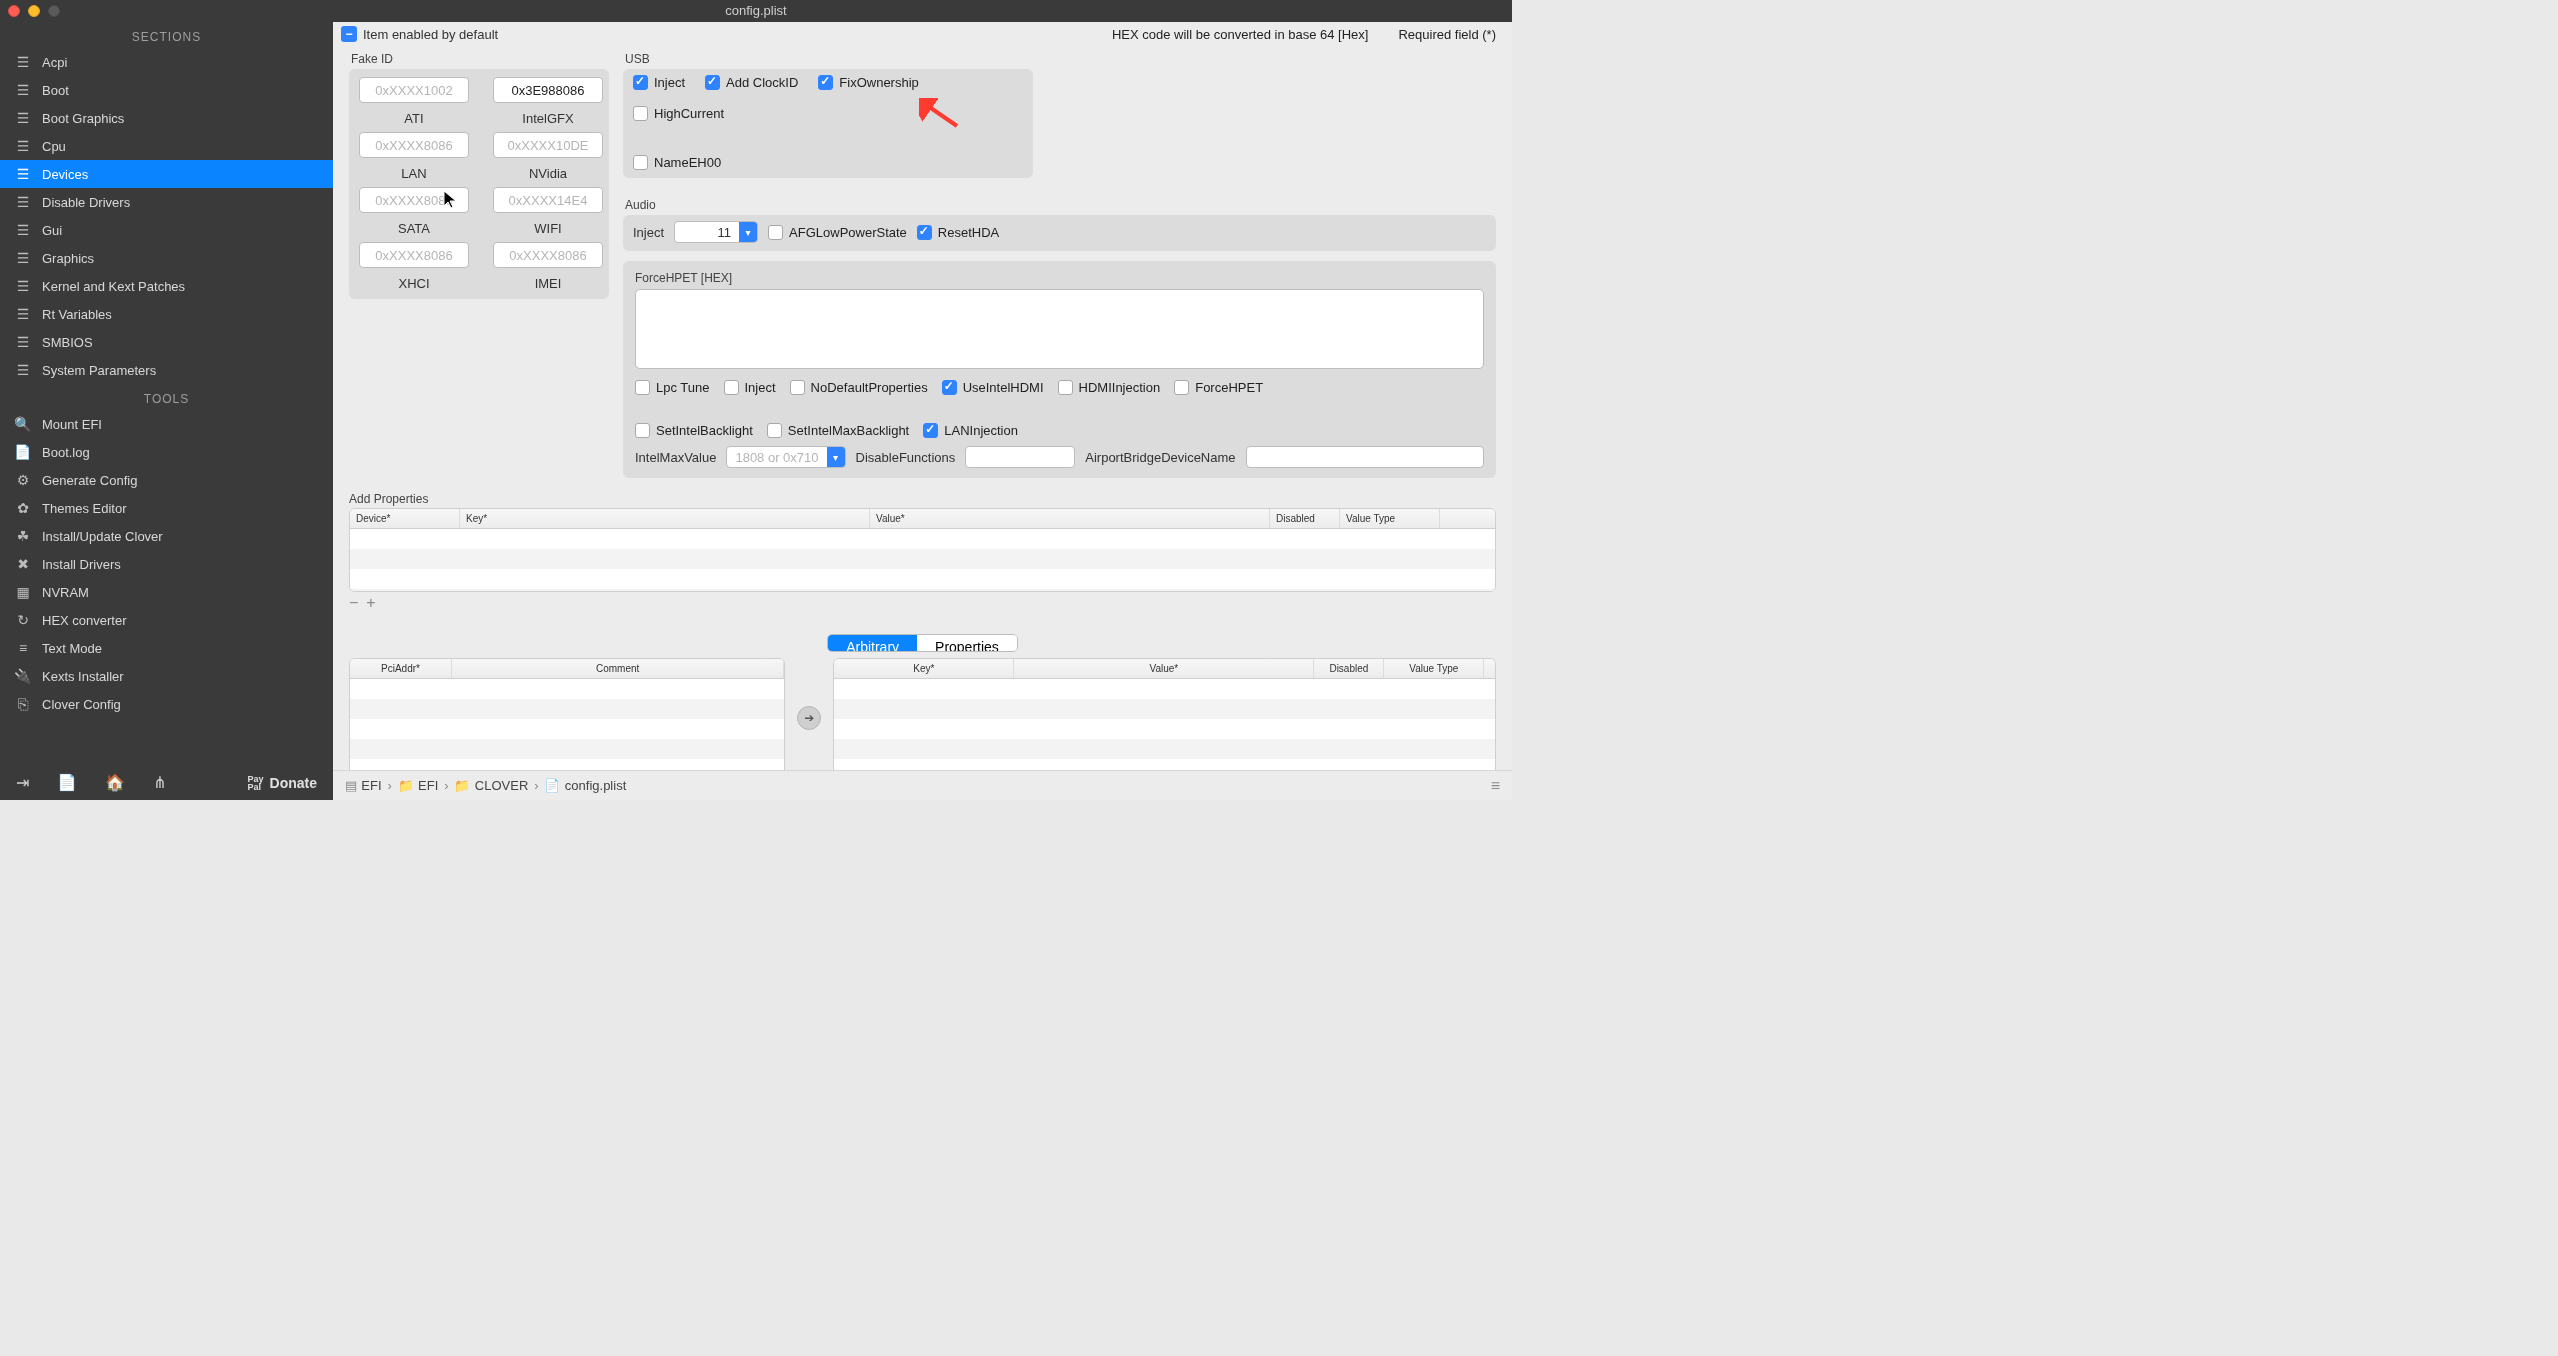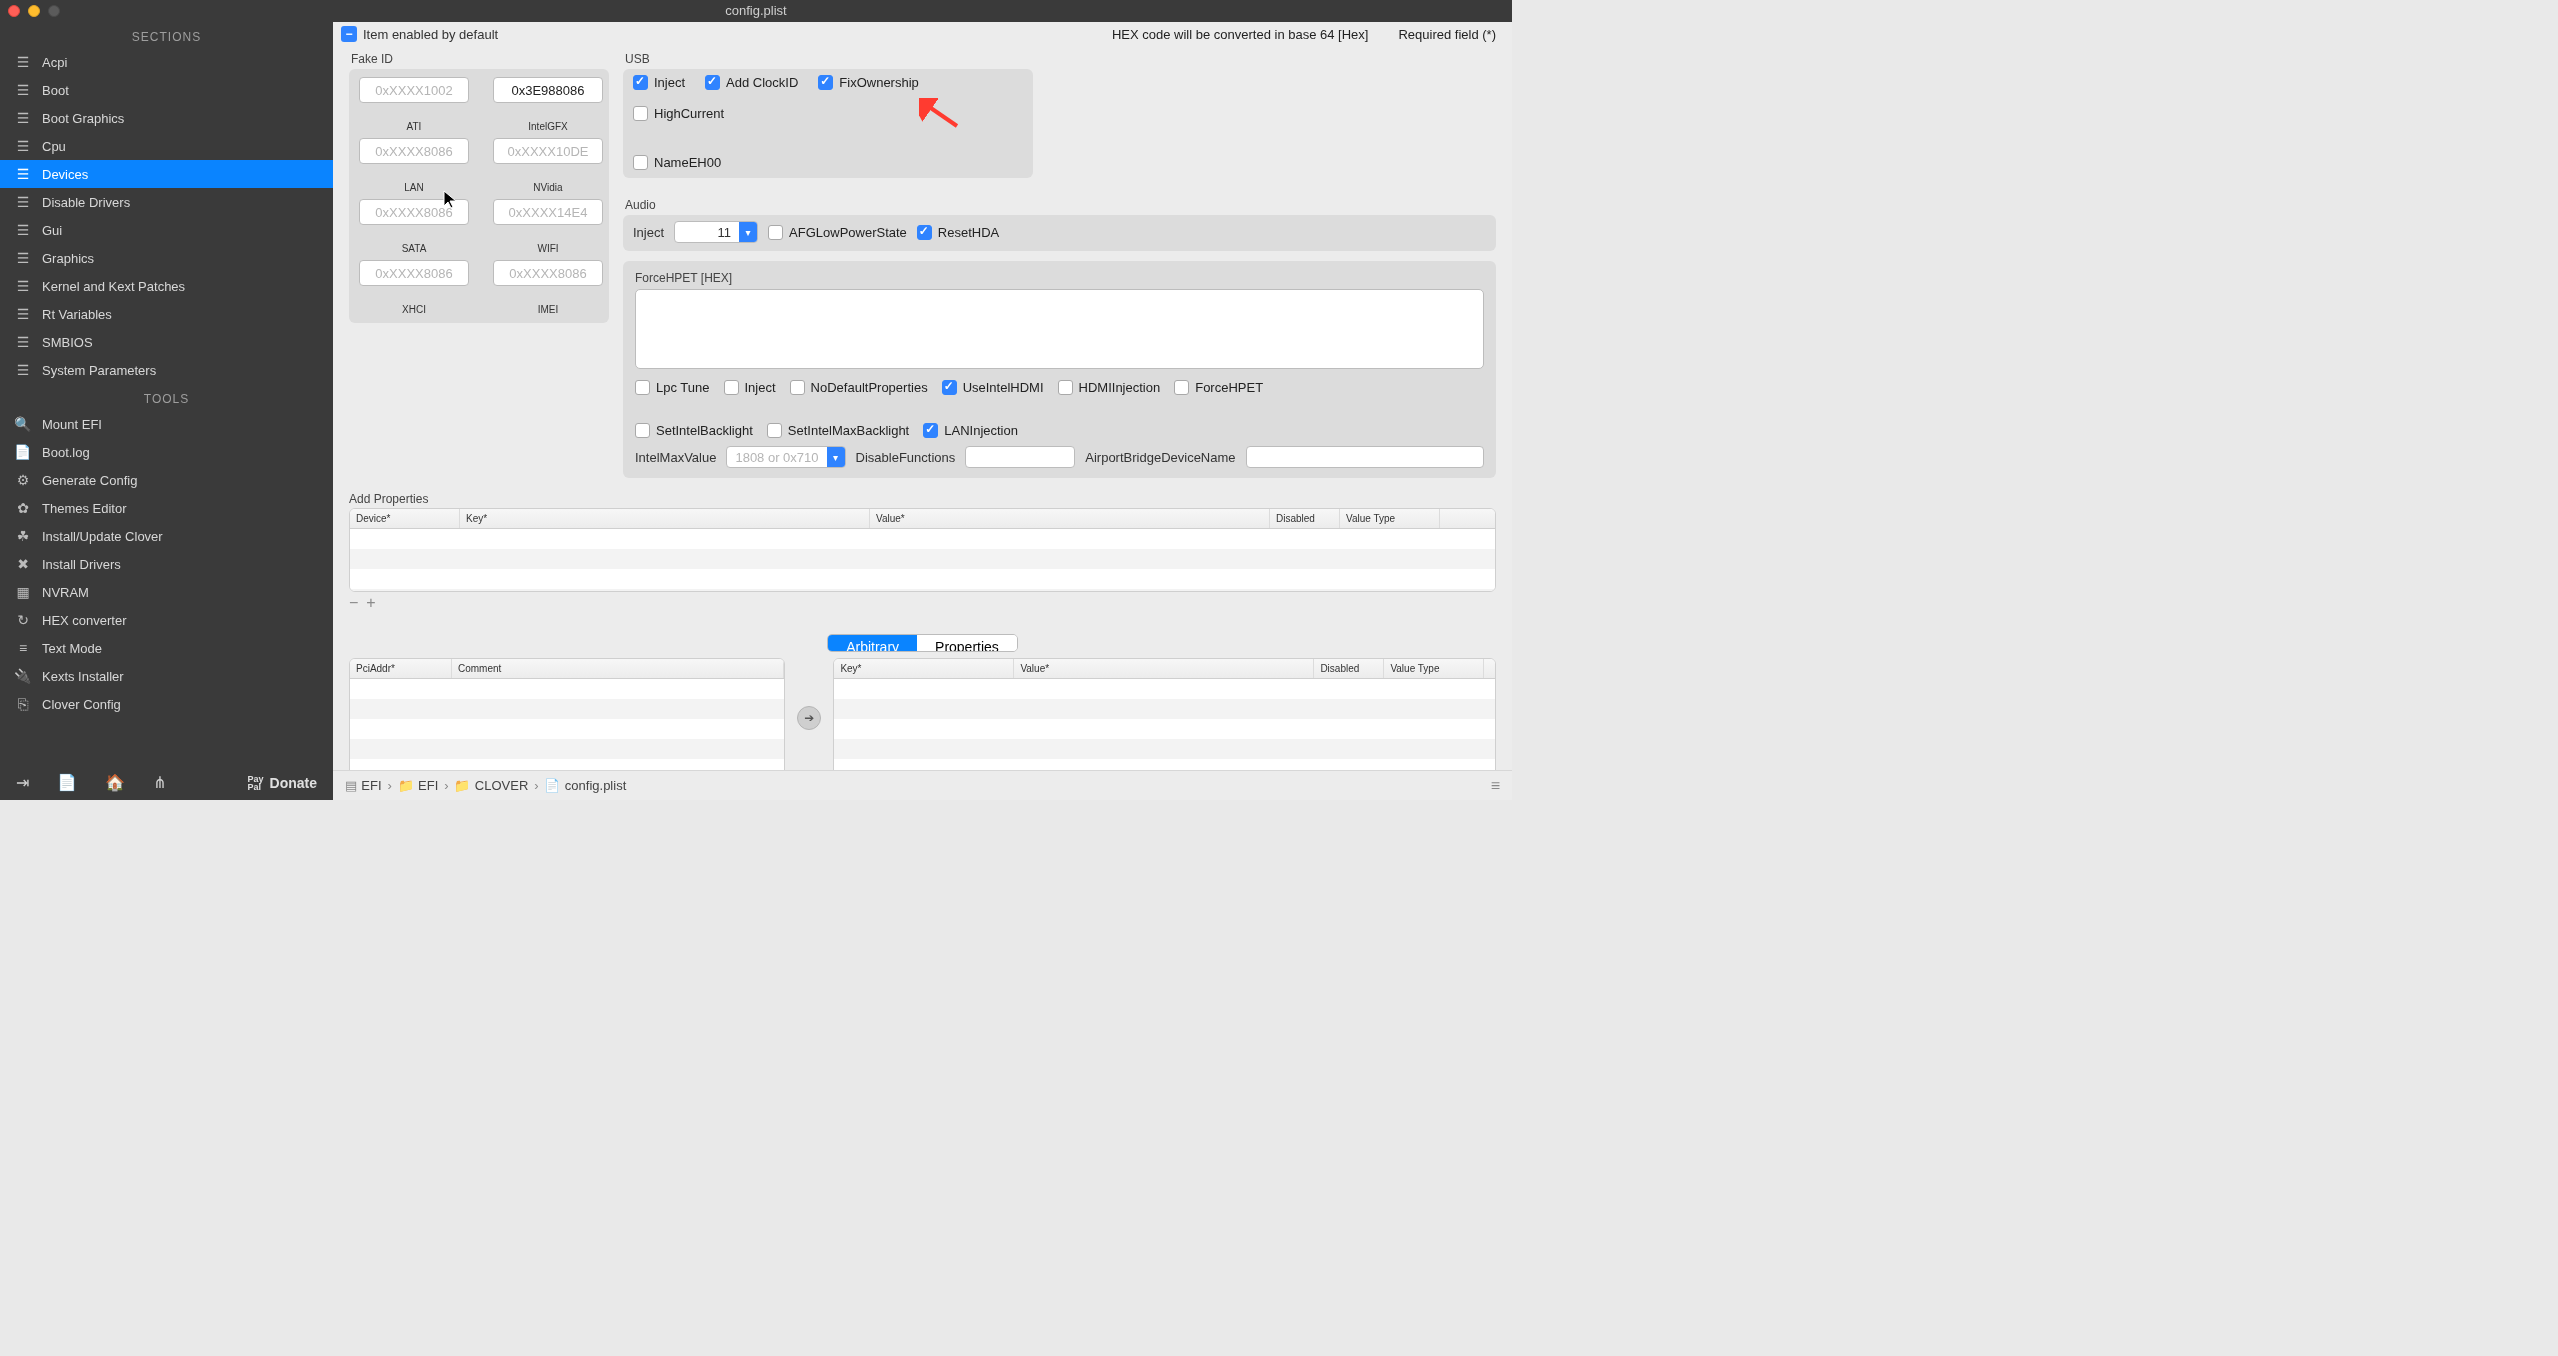--- a/index.html
+++ b/index.html
@@ -84,21 +84,21 @@
   }
   
   .fakeid .panel-body { padding:8px 10px; }
   .fakeid-grid { display:grid; grid-template-columns:1fr 1fr; gap:6px 24px; }
   .fid-cell { text-align:center; }
   .fid-cell input{
     width:110px; height:26px; font-size:13px; text-align:center;
     border:1px solid #bcbcbc; border-radius:4px; background:#fff;
   }
   .fid-cell input::placeholder { color:#b5b5b5; }
-  .fid-cell .lbl{font-size:10px;color:#333;margin-top:18px;}
+  .fid-cell .lbl{font-size:13px;color:#333;margin-top:8px;}
   .fid-cell.filled input{color:#222;}
   
   .usb .panel-body { padding:6px 10px 8px; }
   .chk-row { display:flex; flex-wrap:wrap; align-items:center; gap:16px 20px; }
   .chk { display:flex; align-items:center; gap:6px; white-space:nowrap;}
   .chk input[type=checkbox]{
     appearance:none; width:15px;height:15px;border:1px solid #a9a9a9;border-radius:3px;background:#fff;
     position:relative;cursor:pointer;
   }
   .chk input[type=checkbox]:checked{
@@ -143,21 +143,21 @@
     display:flex; border:1px solid #bcbcbc; border-radius:5px; overflow:hidden;
     margin:22px auto 6px; width:fit-content;
   }
   .segmented button{
     border:none; padding:4px 18px; font-size:14px; cursor:pointer; background:#fff;
   }
   .segmented button.active{ background:#0a84ff; color:#fff;}
   
   .bottom-tables{ display:flex; gap:12px; padding:0 16px; align-items:flex-start;}
   .mini-table{ flex:1; }
-  .mini-table .table{ margin:0; }
+  .mini-table .table{ margin:0;text-align:center; }
   .mini-table .tbody{ height:100px;}
   .between-btn{
     width:24px;height:24px;border-radius:12px;background:#cfcfcf;border:1px solid #b5b5b5;
     display:flex;align-items:center;justify-content:center;font-size:12px;color:#555;margin-top:48px;cursor:pointer;
   }
   .mini-footer {display:flex;gap:8px;color:#8a8a8a;padding:2px 0 0 4px;}
   .mini-footer button{border:none;background:none;font-size:16px;color:#8a8a8a;cursor:pointer;}
   .custom-label{font-size:12px;color:#444;}
   
   .pathbar{

